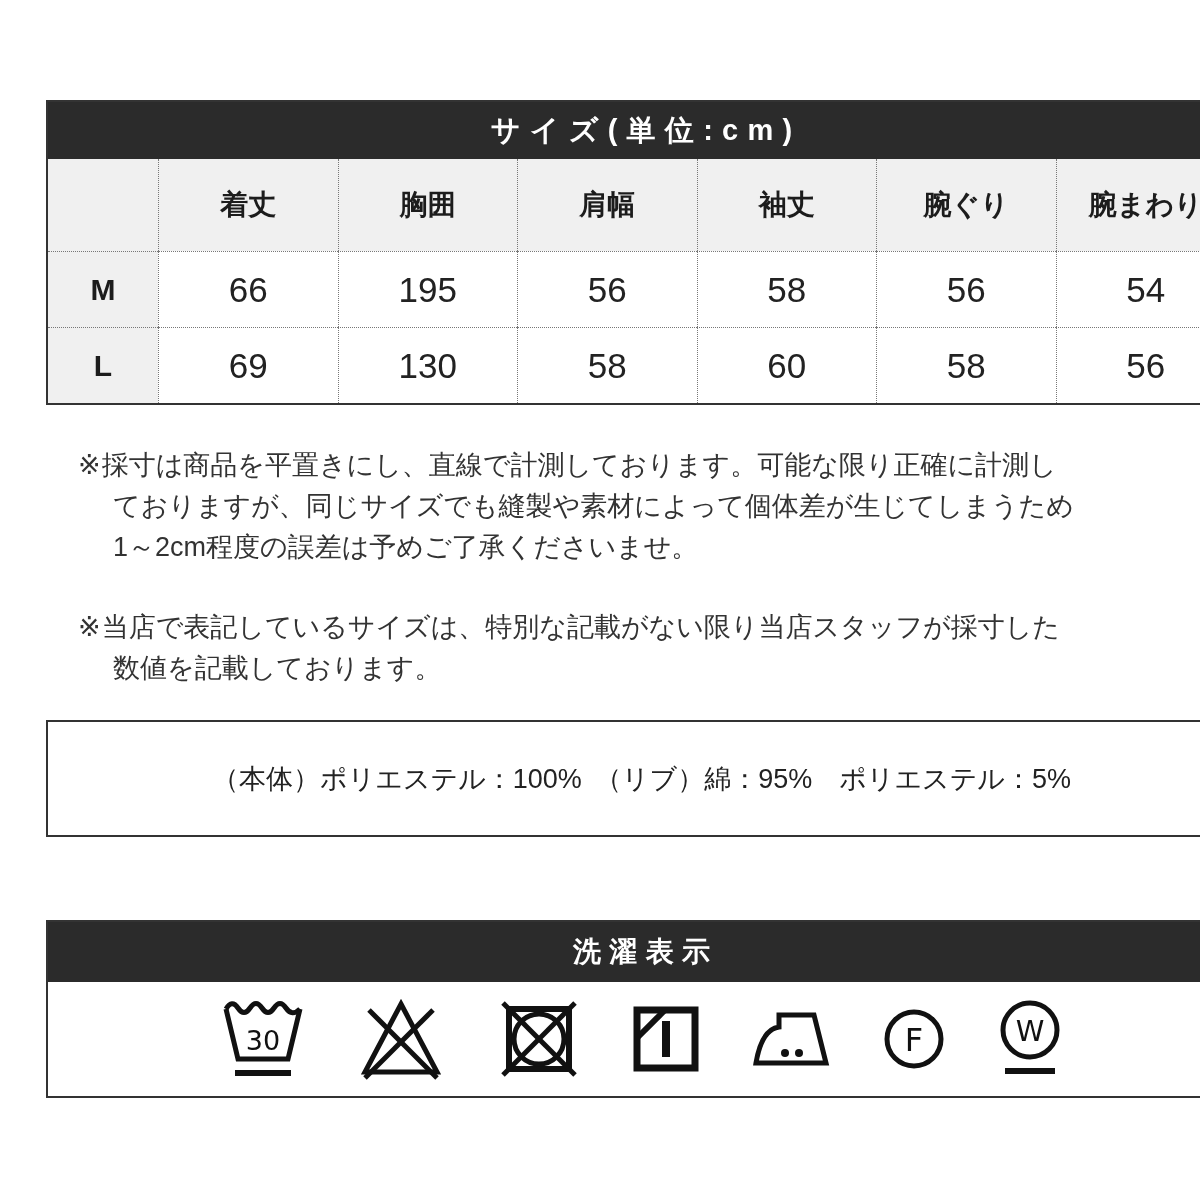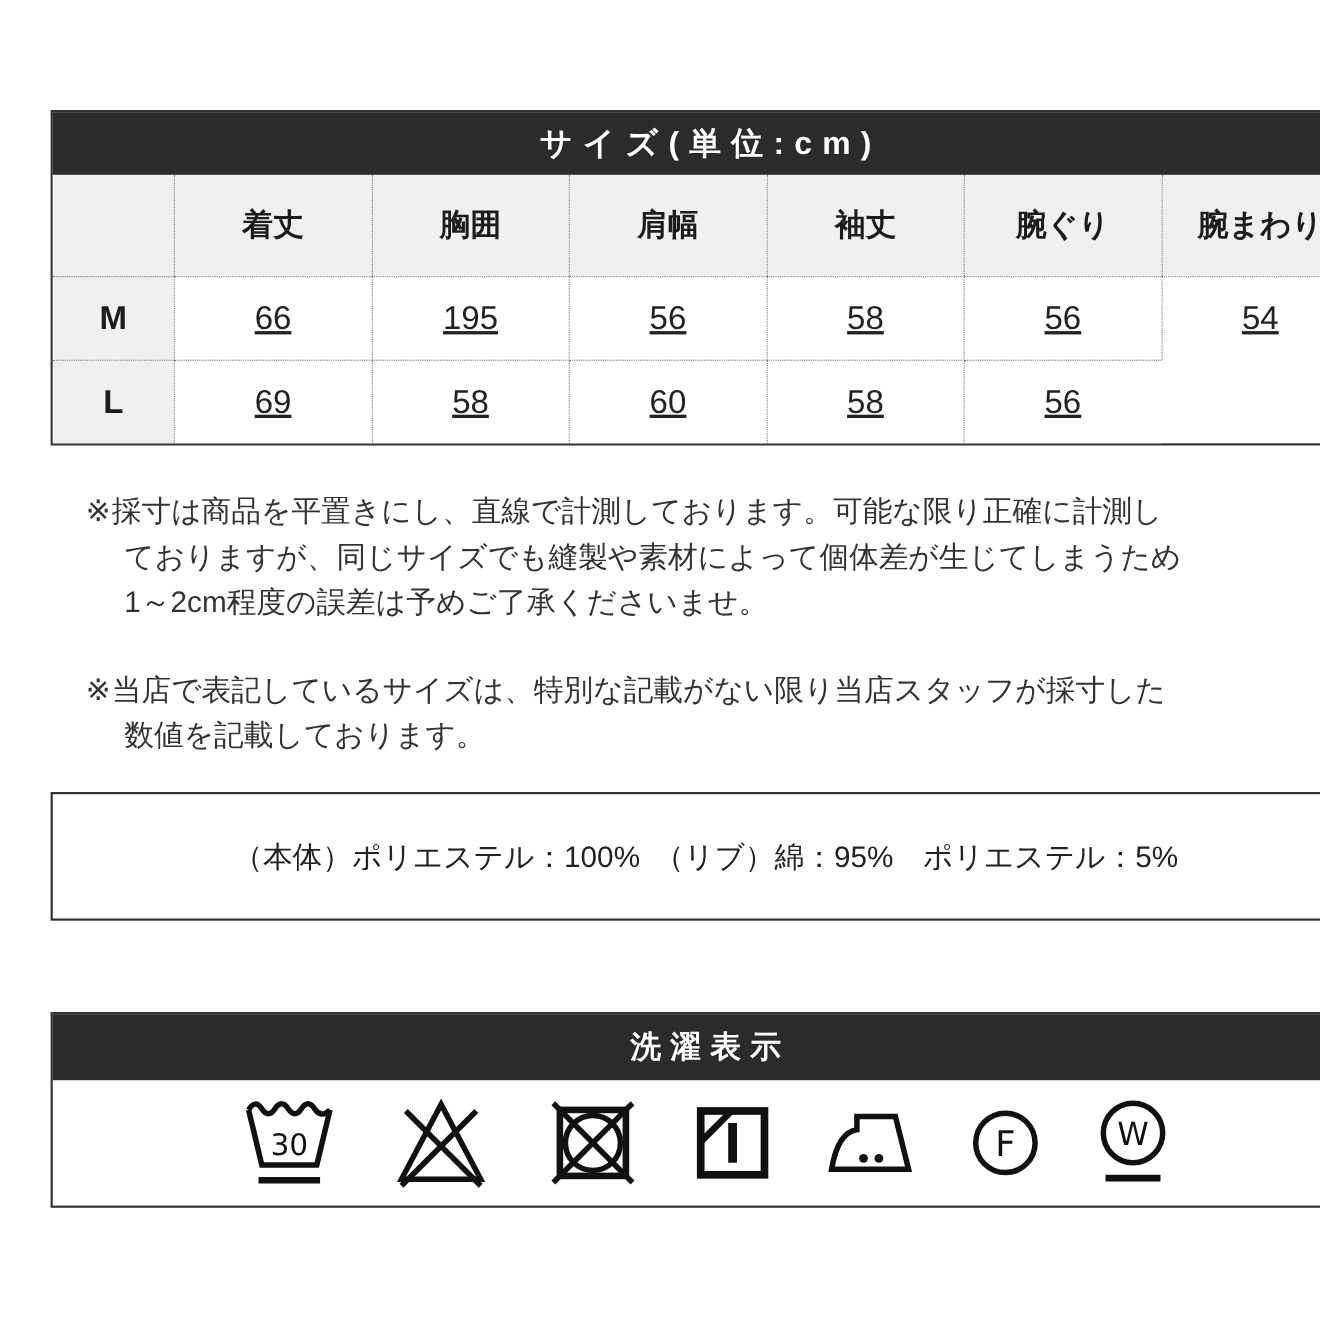--- a/index.html
+++ b/index.html
@@ -23,21 +23,21 @@
   .size-section .bar{height:57px;font-size:29px;}
   .grid{display:grid;grid-template-columns:110px repeat(6,1fr);}
   .cell{
     display:flex;align-items:center;justify-content:center;
     box-sizing:border-box;background:#fff;
   }
   .cell:not(:nth-child(7n+1)){border-left:1px dotted #777;}
   .ch{height:92px;background:#f0f0f0;font-weight:bold;font-size:28px;}
   .rm,.rl{height:76px;border-top:1px dotted #777;}
   .label-cell{background:#f0f0f0;font-weight:bold;font-size:30px;}
-  .value-cell{font-size:30px;color:#222;text-decoration:underline;}
+  .value-cell{font-size:35px;color:#222;}
 
   
   .note{position:absolute;left:78px;width:1070px;font-size:27px;line-height:41px;color:#333;}
   .note-1{top:445px;}
   .note-2{top:607px;}
   .note .cont{margin-left:35px;}
   .note .marker{margin-right:1px;}
 
   
   .material-section{top:720px;}
@@ -82,20 +82,21 @@
       <div class="cell rm label-cell">M</div>
       <div class="cell rm value-cell">66</div>
       <div class="cell rm value-cell">195</div>
       <div class="cell rm value-cell">56</div>
       <div class="cell rm value-cell">58</div>
       <div class="cell rm value-cell">56</div>
       <div class="cell rm value-cell">54</div>
 
       <div class="cell rl label-cell">L</div>
       <div class="cell rl value-cell">69</div>
+      <div class="cell rl value-cell">130</div>
       <div class="cell rl value-cell">58</div>
       <div class="cell rl value-cell">60</div>
       <div class="cell rl value-cell">58</div>
       <div class="cell rl value-cell">56</div>
     </div>
   </section>
 
   <div class="note note-1">
     <div><span class="marker">※</span><span>採寸は商品を平置きにし、直線で計測しております。可能な限り正確に計測し</span></div>
     <div class="cont">ておりますが、同じサイズでも縫製や素材によって個体差が生じてしまうため</div>

